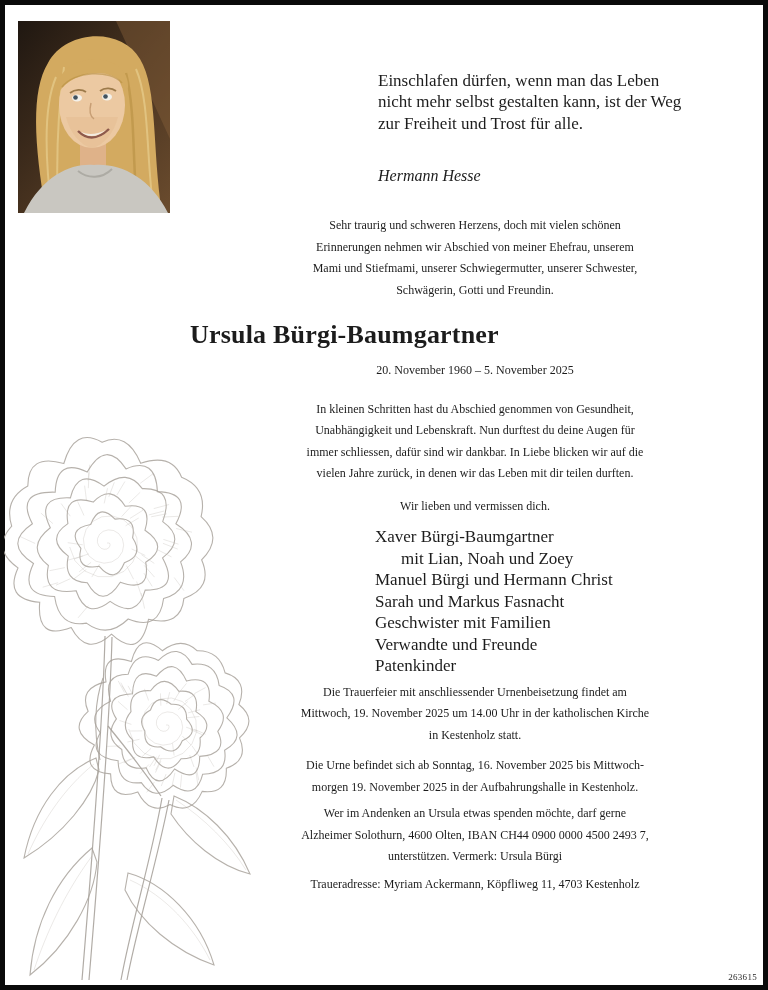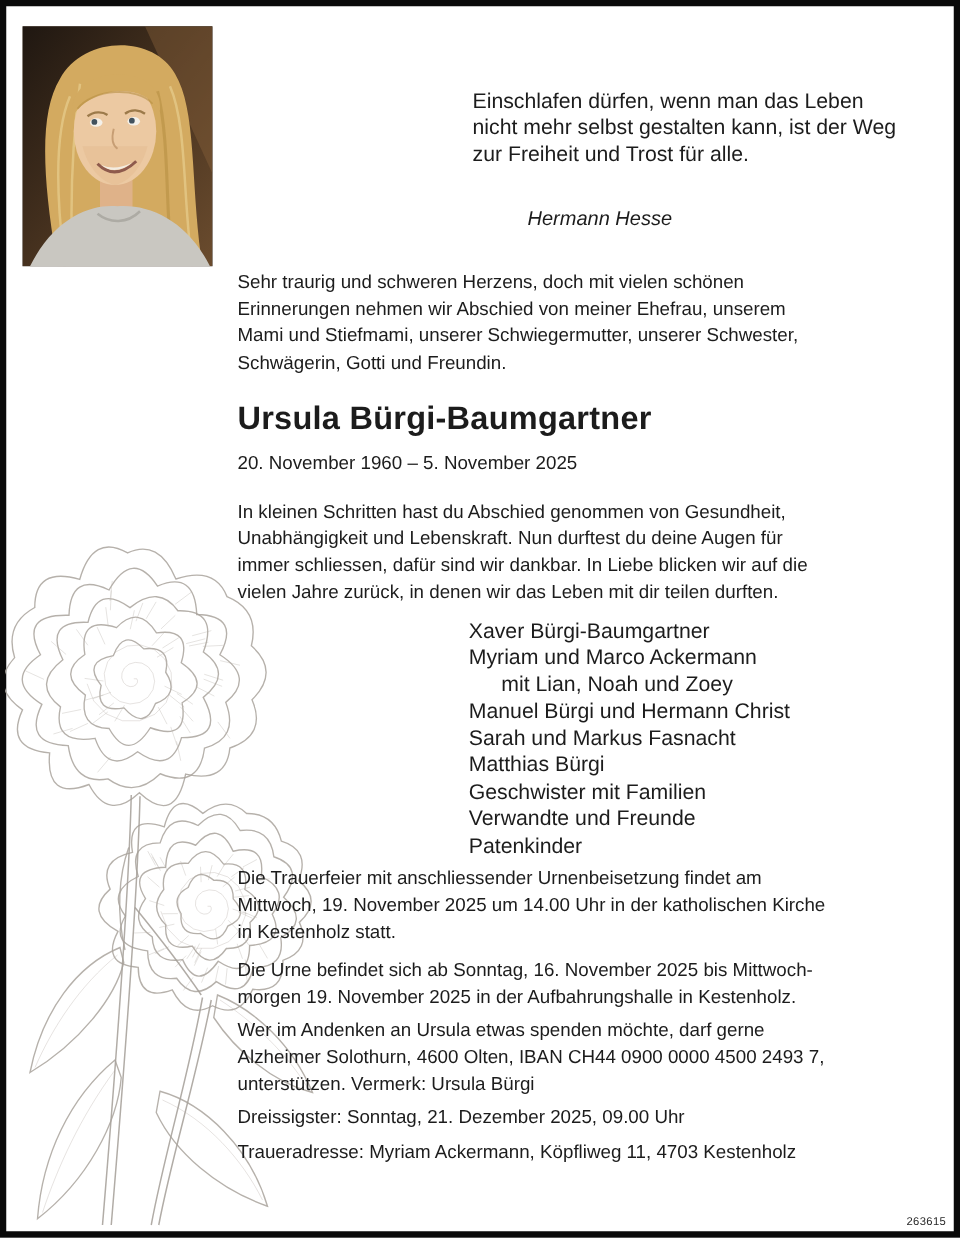--- a/index.html
+++ b/index.html
@@ -1,38 +1,38 @@
 <!DOCTYPE html>
 <html><head>
 <meta charset="utf-8">
 <style>
   html,body{margin:0;padding:0;background:#000;}
   .sheet{
     position:relative;width:768px;height:990px;background:#fff;
     box-shadow:inset 0 0 0 5px #0a0a0a;
-    font-family:Liberation Sans, sans-serif;
+    font-family:Liberation Serif, serif;
     color:#1c1c1c;overflow:hidden;
   }
   .photo{
     position:absolute;left:18px;top:21px;width:152px;height:192px;
     overflow:hidden;background:#33261a;
   }
   .photo svg{display:block;width:100%;height:100%;}
   .flower-wrap{position:absolute;left:4px;top:430px;width:262px;height:553px;pointer-events:none;}
   .flower-wrap svg{display:block;width:100%;height:100%;}
   .fl{fill:none;stroke:#a9a39c;stroke-width:1.1;opacity:.85;}
   .fl-shade{stroke:#b6b0a9;stroke-width:.7;opacity:.4;}
   .fl-stem{fill:none;stroke:#a39d96;stroke-width:1.2;opacity:.85;}
   .quote{
     position:absolute;left:378px;top:48px;width:360px;
     font-size:17px;line-height:21.5px;white-space:pre-line;z-index:2;
   }
-  .quote-author{margin-top:9px;font-style:italic;font-size:16px;margin-left:44px;}
+  .quote-author{margin-top:9px;font-style:italic;font-size:16px;}
   .col{position:absolute;left:190px;top:215px;width:570px;z-index:2;}
-  .para{font-size:15px;line-height:21.5px;white-space:pre-line;margin:0;}
+  .para{font-size:12px;line-height:21.5px;white-space:pre-line;margin:0;text-align:center;}
   .deceased-name{font-size:26px;line-height:33px;font-weight:bold;margin:17px 0 0 0;letter-spacing:.2px;}
   .dates{margin-top:9px;}
   .farewell{margin-top:17px;}
   .love{margin-top:11px;}
   .mourners{margin-top:9px;padding-left:185px;}
   .mourner-row{font-size:17px;line-height:21.5px;}
   .mourner-row.indent{padding-left:26px;}
   .service{margin-top:5px;}
   .urn{margin-top:9px;}
   .donation{margin-top:5px;}
@@ -213,39 +213,37 @@
     <p class="para">Sehr traurig und schweren Herzens, doch mit vielen schönen
 Erinnerungen nehmen wir Abschied von meiner Ehefrau, unserem
 Mami und Stiefmami, unserer Schwiegermutter, unserer Schwester,
 Schwägerin, Gotti und Freundin.</p>
     <h1 class="deceased-name">Ursula Bürgi-Baumgartner</h1>
     <div class="para dates">20. November 1960 – 5. November 2025</div>
     <p class="para farewell">In kleinen Schritten hast du Abschied genommen von Gesundheit,
 Unabhängigkeit und Lebenskraft. Nun durftest du deine Augen für
 immer schliessen, dafür sind wir dankbar. In Liebe blicken wir auf die
 vielen Jahre zurück, in denen wir das Leben mit dir teilen durften.</p>
+    <p class="para love">Wir lieben und vermissen dich.</p>
 
     <div class="mourners">
       <div class="mourner-row">Xaver Bürgi-Baumgartner</div>
-      <div class="mourner-row">Myriam und Marco Ackermann</div>
       <div class="mourner-row indent">mit Lian, Noah und Zoey</div>
       <div class="mourner-row">Manuel Bürgi und Hermann Christ</div>
       <div class="mourner-row">Sarah und Markus Fasnacht</div>
-      <div class="mourner-row">Matthias Bürgi</div>
       <div class="mourner-row">Geschwister mit Familien</div>
       <div class="mourner-row">Verwandte und Freunde</div>
       <div class="mourner-row">Patenkinder</div>
     </div>
 
     <p class="para service">Die Trauerfeier mit anschliessender Urnenbeisetzung findet am
 Mittwoch, 19. November 2025 um 14.00 Uhr in der katholischen Kirche
 in Kestenholz statt.</p>
     <p class="para urn">Die Urne befindet sich ab Sonntag, 16. November 2025 bis Mittwoch-
 morgen 19. November 2025 in der Aufbahrungshalle in Kestenholz.</p>
     <p class="para donation">Wer im Andenken an Ursula etwas spenden möchte, darf gerne
 Alzheimer Solothurn, 4600 Olten, IBAN CH44 0900 0000 4500 2493 7,
 unterstützen. Vermerk: Ursula Bürgi</p>
-    <p class="para thirtieth">Dreissigster: Sonntag, 21. Dezember 2025, 09.00 Uhr</p>
     <p class="para address">Traueradresse: Myriam Ackermann, Köpfliweg 11, 4703 Kestenholz</p>
   </div>
 
   <div class="ref-number">263615</div>
 </div>
 
 </body></html>

